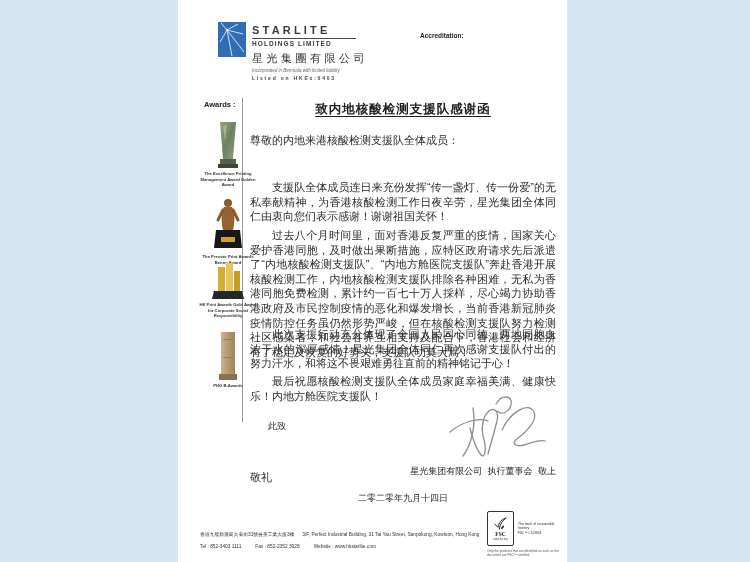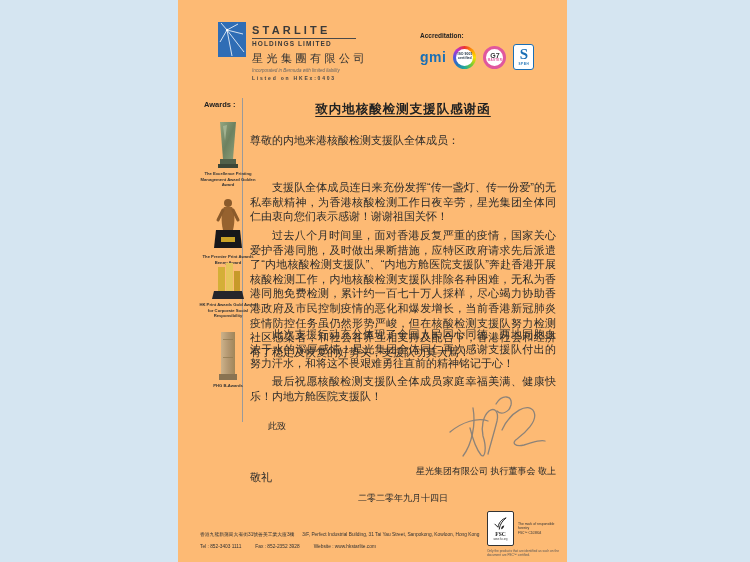--- a/index.html
+++ b/index.html
@@ -1,20 +1,20 @@
 <!DOCTYPE html>
 <html><head>
 <meta charset="utf-8">
 <style>
   * { margin:0; padding:0; box-sizing:border-box; }
   html,body { width:750px; height:562px; overflow:hidden; }
   body { font-family:"Liberation Sans","DejaVu Sans",sans-serif; }
 
   .canvas { position:relative; width:750px; height:562px; background:#d5e5f1; }
-  .page   { position:absolute; left:178px; top:0; width:389px; height:562px; background:#fdba74; }
+  .page   { position:absolute; left:178px; top:0; width:389px; height:562px; background:#ffffff; }
 
   
   .logo-square { position:absolute; left:40px; top:22px; width:28px; height:35px; background:#2f6db5; }
   .logo-square svg { width:100%; height:100%; display:block; }
   .logo-text { position:absolute; left:74px; top:24px; width:120px; color:#2b2b2b; }
   .lt-name { font-size:11px; font-weight:bold; letter-spacing:3.2px; color:#3a3a3a; }
   .lt-rule { border-top:1px solid #4a4a4a; margin:2px 0 1px 0; width:104px; }
   .lt-sub  { font-size:6.5px; font-weight:bold; letter-spacing:1.1px; color:#3a3a3a; }
   .lt-cn   { font-size:11px; letter-spacing:3.5px; margin-top:4px; color:#333; }
   .lt-inc  { font-size:4.5px; font-style:italic; color:#666; margin-top:2px; }
@@ -56,21 +56,21 @@
   .body-text { position:absolute; left:72px; width:306px; font-size:11px; line-height:14.6px;
     color:#2b2b2b; text-align:justify; }
   .salutation { top:133px; }
   .greeting   { top:156px; }
   .para       { text-indent:2em; }
   .p1 { top:180px; } .p2 { top:228px; } .p3 { top:327px; } .p4 { top:374px; }
   .close1 { position:absolute; left:72px; top:420px; font-size:9px; color:#2b2b2b; text-indent:2em; }
   .close2 { position:absolute; left:72px; top:470px; font-size:11px; color:#2b2b2b; }
   .signature { position:absolute; left:258px; top:388px; width:114px; height:76px; }
   .signer { position:absolute; left:72px; top:465px; width:306px; text-align:right;
-    font-size:9px; color:#2b2b2b; }
+    font-size:9px; color:#2b2b2b;font-family:Liberation Mono, monospace; }
   .sign-date { position:absolute; left:72px; top:492px; width:306px; text-align:center;
     font-size:9px; color:#2b2b2b; }
 
   
   .footer-line1 { position:absolute; left:22px; top:531px; font-size:4.8px; color:#333; white-space:nowrap; }
   .footer-line1 .en { margin-left:8px; }
   .footer-line2 { position:absolute; left:22px; top:544px; font-size:4.8px; color:#333; white-space:nowrap; }
   .footer-line2 span { margin-right:14px; }
   .fsc-block { position:absolute; left:309px; top:511px; display:flex; gap:4px; align-items:stretch; }
   .fsc-box { width:27px; height:35px; border:1px solid #333; border-radius:2px;
@@ -108,34 +108,20 @@
       <div class="lt-name">STARLITE</div>
       <div class="lt-rule"></div>
       <div class="lt-sub">HOLDINGS LIMITED</div>
       <div class="lt-cn">星光集團有限公司</div>
       <div class="lt-inc">Incorporated in Bermuda with limited liability</div>
       <div class="lt-listed">Listed on HKEx:0403</div>
     </div>
 
     <div class="accred">
       <div class="accred-label">Accreditation:</div>
-      <div class="accred-row">
-        <div class="gmi">gmi</div>
-        <div class="iso-badge">
-          <div class="iso-inner">ISO 9001 certified</div>
-        </div>
-        <div class="g7-badge">
-          <div class="g7-top">G7</div>
-          <div class="g7-bottom">MASTER</div>
-        </div>
-        <div class="qmark">
-          <div class="qmark-letter">S</div>
-          <div class="qmark-caption">SPBH</div>
-        </div>
-      </div>
     </div>
 
     <div class="awards-label">Awards :</div>
     <div class="divider"></div>
 
     <div class="award award-1">
       <svg width="36" height="48" viewBox="0 0 36 48">
         <defs>
           <linearGradient id="grn" x1="0" y1="0" x2="1" y2="1">
             <stop offset="0" stop-color="#93a57f"></stop>

